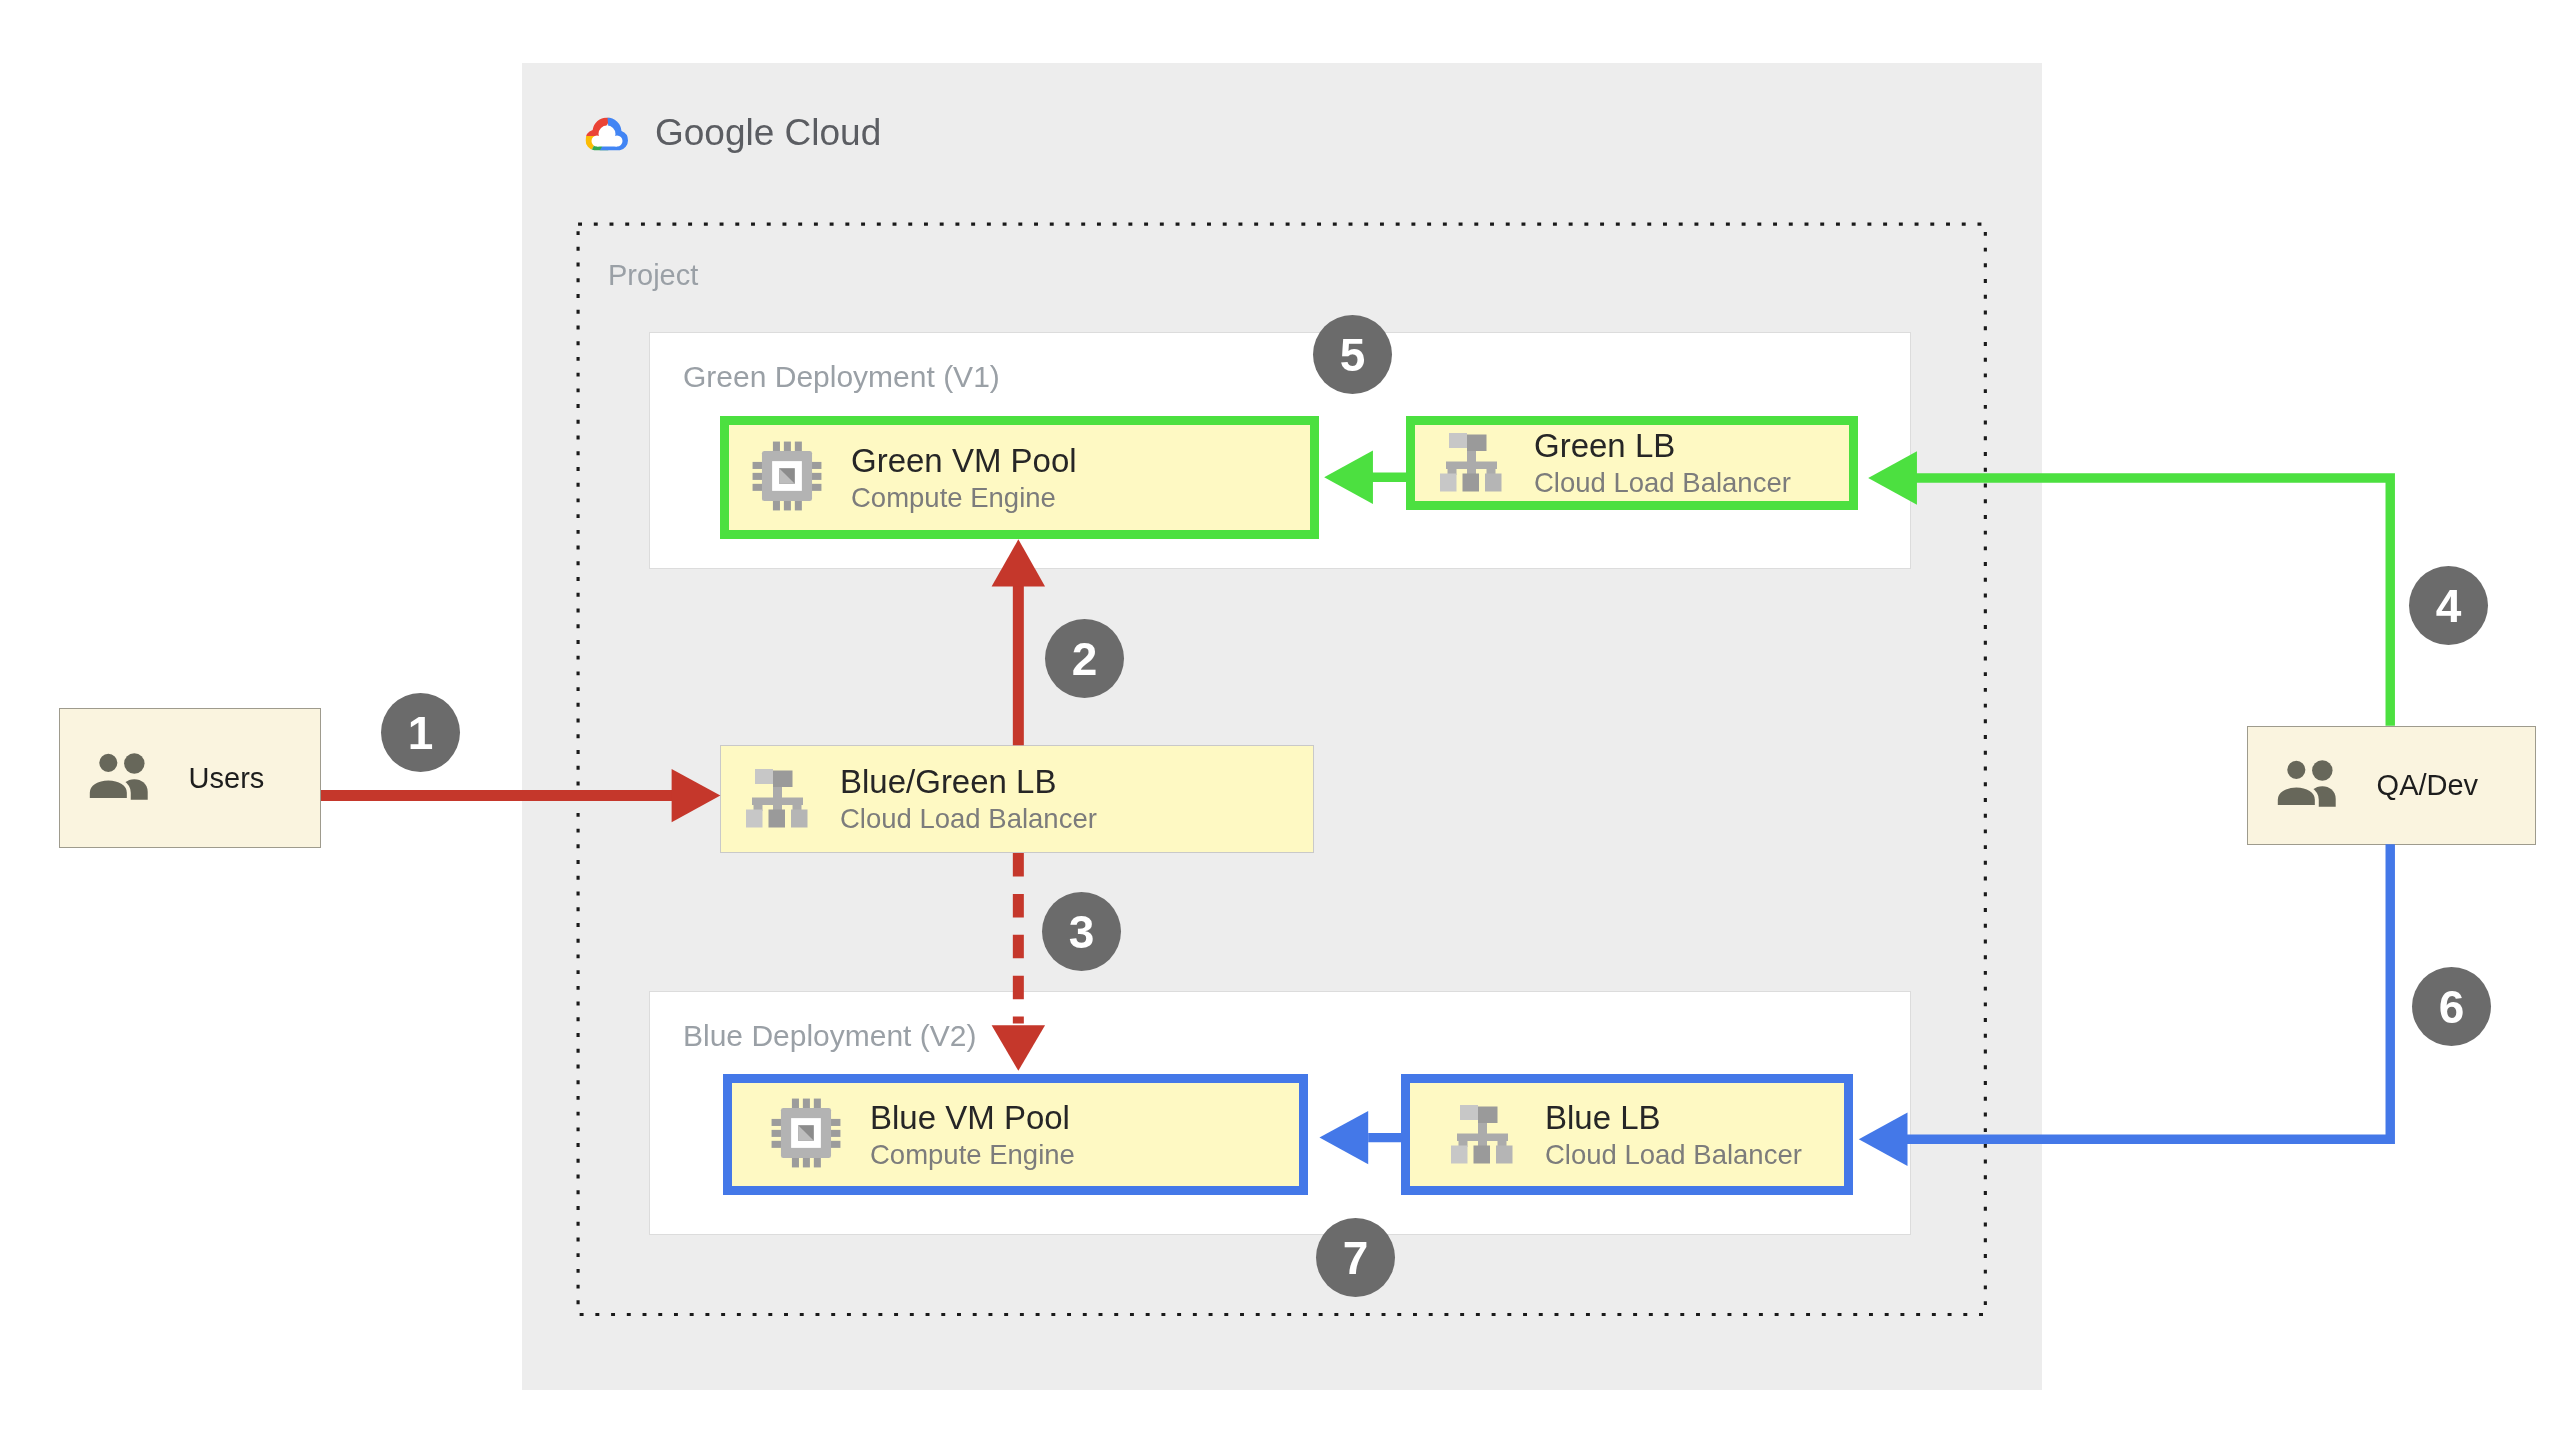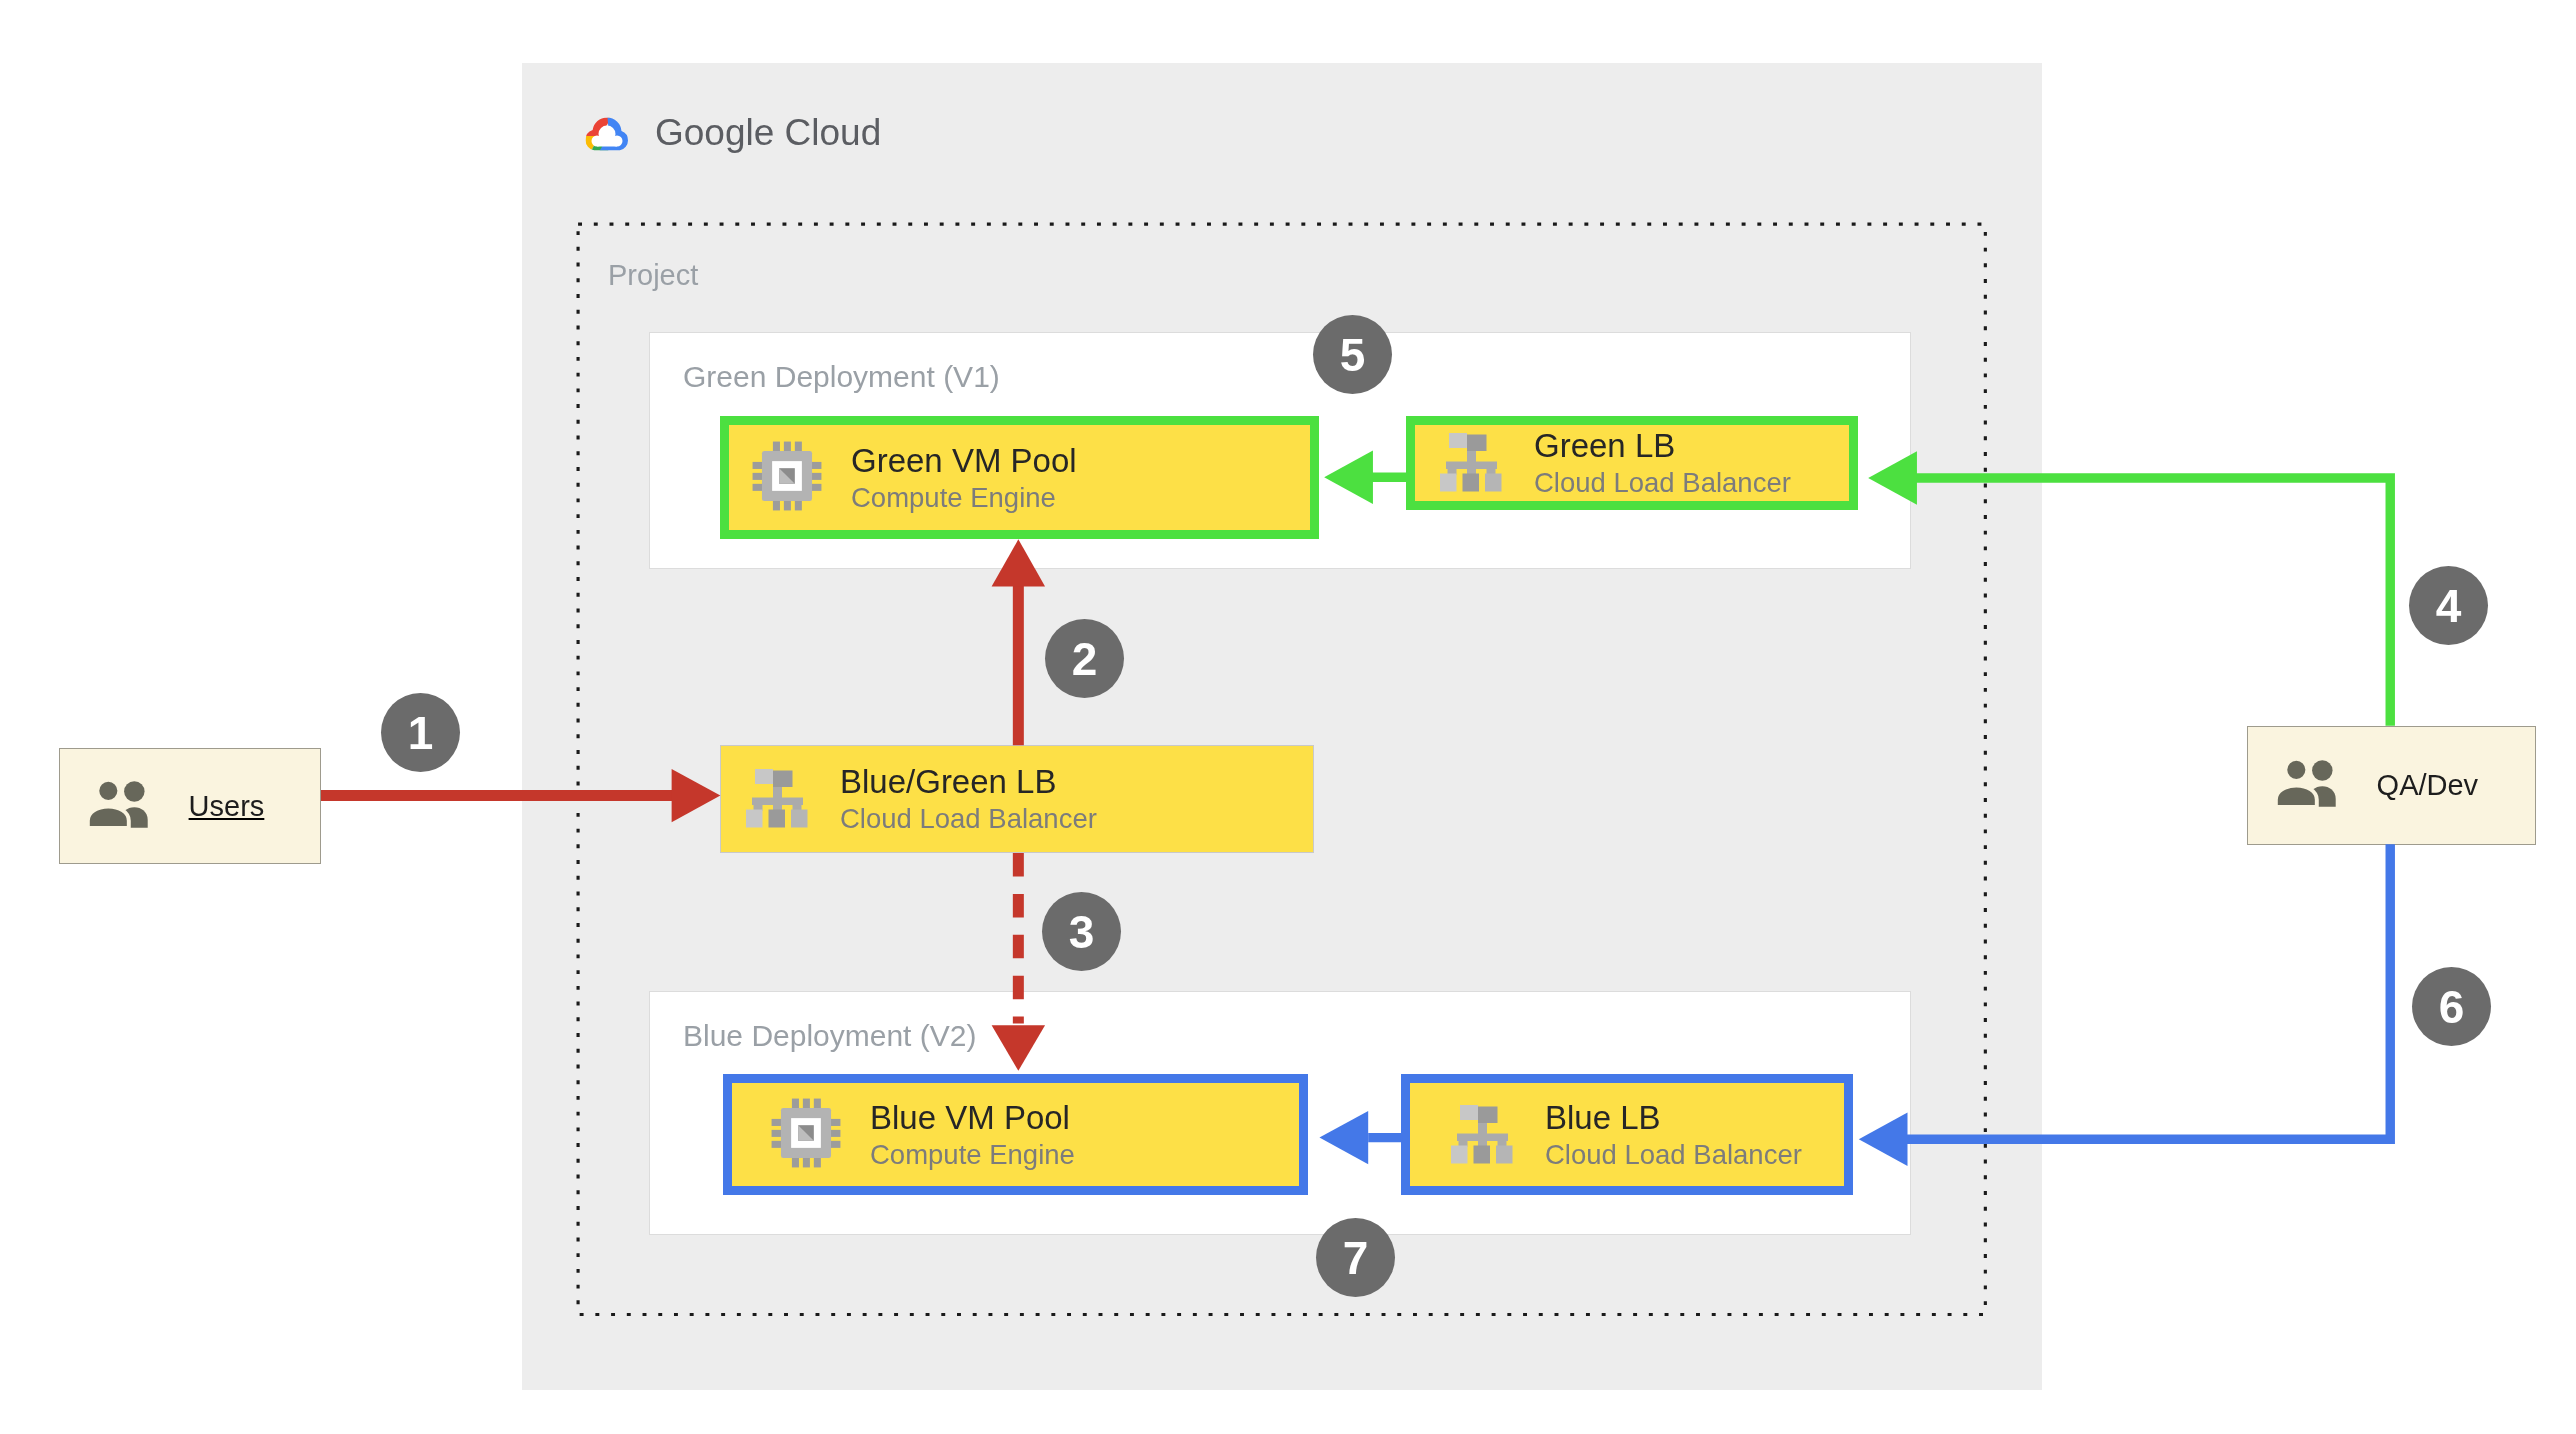--- a/index.html
+++ b/index.html
@@ -11,21 +11,21 @@
   html,body{margin:0;padding:0;background:#fff;}
   body{font-family:"Liberation Sans", sans-serif;}
   .stage{position:relative;width:2576px;height:1434px;background:#ffffff;overflow:hidden;}
   .panel{position:absolute;left:522px;top:63px;width:1520px;height:1327px;background:var(--panel_bg);}
   .logo{position:absolute;left:576px;top:112px;height:52px;display:flex;align-items:flex-start;gap:19px;}
   .logo svg{display:block;}
   .brand-text{font-size:37px;color:var(--brand_gray);letter-spacing:0px;}
   .project-label{position:absolute;left:608px;top:259px;font-size:29px;color:var(--label_gray);}
   .container{position:absolute;background:#fff;border:1.6px solid var(--container_border);}
   .container-label{position:absolute;left:33px;top:27px;font-size:30px;color:var(--label_gray);}
-  .node{position:absolute;background:#fde047;display:flex;align-items:center;box-sizing:border-box;}
+  .node{position:absolute;background:#fef9c3;display:flex;align-items:center;box-sizing:border-box;}
   .node.green{border:9.4px solid var(--green);}
   .node.blue{border:9.4px solid var(--blue);padding-left:16px;}
   .node.plain{border:1.6px solid #C9C9C9;}
   .node .icon{flex:0 0 auto;margin-left:22px;}
   .node .texts{margin-left:28px;display:flex;flex-direction:column;justify-content:center;}
   .node .title{font-size:33px;color:var(--title_dark);line-height:1.22;}
   .node .subtitle{font-size:27.5px;color:var(--subtitle_gray);line-height:1.22;}
   .actor{position:absolute;background:var(--actor_bg);border:1.6px solid var(--actor_border);
          display:flex;align-items:center;box-sizing:border-box;}
   .actor .icon{flex:0 0 auto;margin-left:23.6px;}
@@ -194,21 +194,21 @@
         <rect x="34" y="56" width="22" height="24" fill="#9A9A9A"></rect>
         <rect x="64" y="56" width="22" height="24" fill="#B5B5B5"></rect>
       </svg>
     </span>
     <span class="texts">
       <span class="title">Blue LB</span>
       <span class="subtitle">Cloud Load Balancer</span>
     </span>
   </div>
 
-  <div class="actor" style="left:59px;top:748px;width:262px;height:116px;text-decoration:underline;">
+  <div class="actor" style="left:59px;top:708px;width:262px;height:140px;">
     <span class="icon">
       <svg width="77" height="52" viewBox="0 0 96 66">
         <g fill="#67675A">
           <circle cx="63" cy="16" r="13"></circle>
           <path d="M46 62 v-10 c0 -10 8 -16 17 -16 c9 0 17 6 17 16 v10 z"></path>
         </g>
         <g fill="#67675A" stroke="#FAF4DF" stroke-width="5">
           <circle cx="30" cy="15" r="14"></circle>
           <path d="M4 62 v-9 c0 -11 12 -18 26 -18 c14 0 26 7 26 18 v9 z"></path>
         </g>

